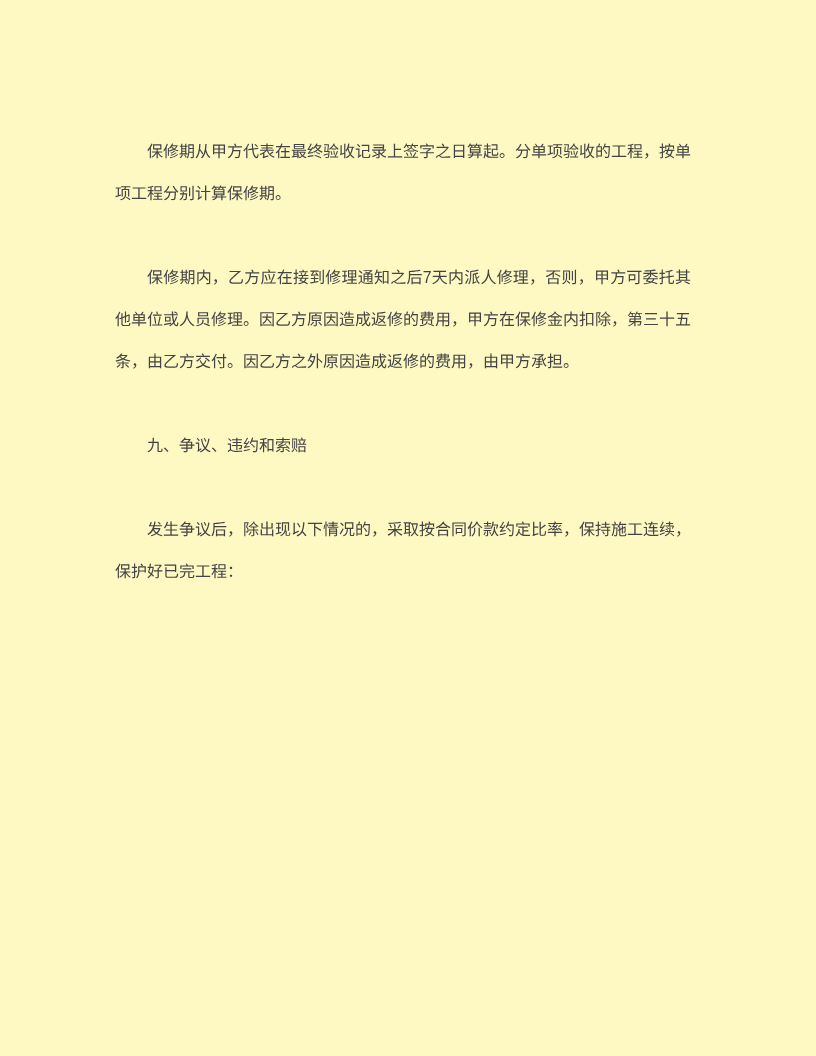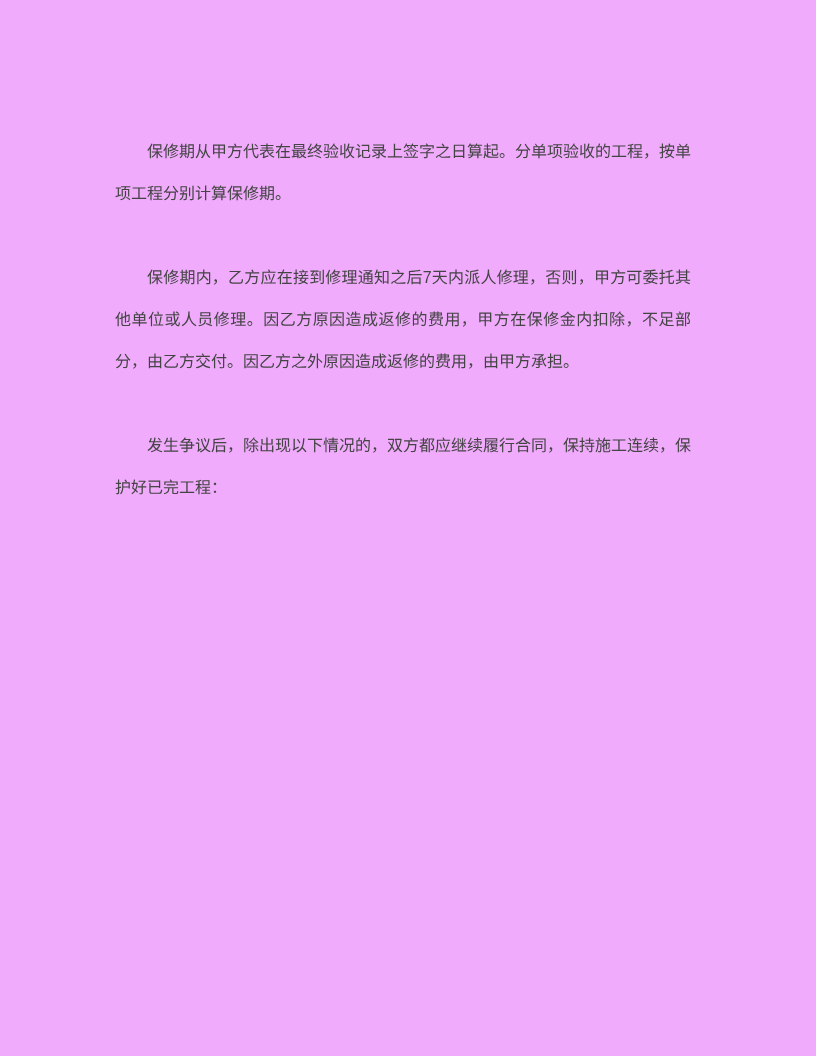--- a/index.html
+++ b/index.html
@@ -10,21 +10,21 @@
   body {
     width: 816px;
     height: 1056px;
     overflow: hidden;
   }
   .page {
     box-sizing: border-box;
     width: 816px;
     height: 1056px;
     padding: 131px 115px 0 115px;
-    background: #f0abfc;
+    background: #fef9c3;
   }
   .doc-body {
     width: 576px;
     font-family: "Liberation Sans", "DejaVu Sans", sans-serif;
     font-size: 16px;
     line-height: 42px;
     color: #444444;
   }
   .doc-body p {
     margin: 0 0 42px 0;
@@ -35,16 +35,17 @@
   .doc-body p.heading {
     text-align: left;
   }
 </style>
 </head>
 <body>
 
 <div class="page">
   <div class="doc-body">
     <p>保修期从甲方代表在最终验收记录上签字之日算起。分单项验收的工程，按单项工程分别计算保修期。</p>
-    <p>保修期内，乙方应在接到修理通知之后7天内派人修理，否则，甲方可委托其他单位或人员修理。因乙方原因造成返修的费用，甲方在保修金内扣除，不足部分，由乙方交付。因乙方之外原因造成返修的费用，由甲方承担。</p>
-    <p>发生争议后，除出现以下情况的，双方都应继续履行合同，保持施工连续，保护好已完工程：</p>
+    <p>保修期内，乙方应在接到修理通知之后7天内派人修理，否则，甲方可委托其他单位或人员修理。因乙方原因造成返修的费用，甲方在保修金内扣除，第三十五条，由乙方交付。因乙方之外原因造成返修的费用，由甲方承担。</p>
+    <p class="heading">九、争议、违约和索赔</p>
+    <p>发生争议后，除出现以下情况的，采取按合同价款约定比率，保持施工连续，保护好已完工程：</p>
   </div>
 </div>
 
 </body></html>

